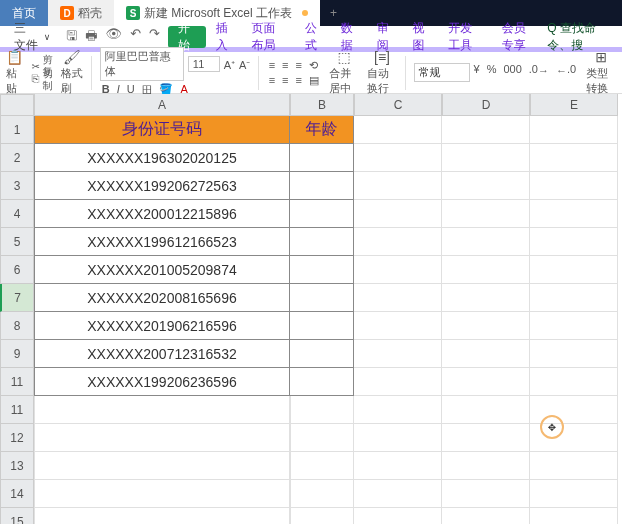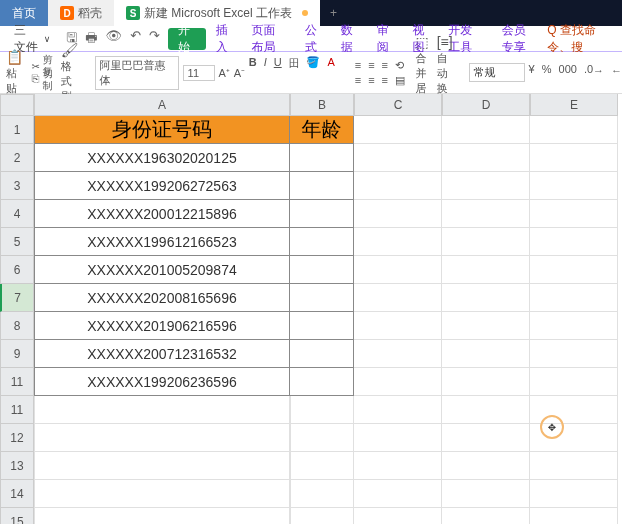--- a/index.html
+++ b/index.html
@@ -7,47 +7,47 @@
 .title-tabs{height:26px;background:#0f172a;display:flex;align-items:center}
 .tt{padding:0 12px;height:26px;display:flex;align-items:center;gap:4px;font-size:12px}
 .tt.home{background:#4a7ebb;color:#fff}
 .tt.dk{background:#f0f0f0;color:#555}
 .tt.excel{background:#fff;color:#555}
 .tt.add{color:#888;padding:0 10px;cursor:pointer}
 .ico{width:14px;height:14px;display:inline-flex;align-items:center;justify-content:center;font-size:10px}
 .ico-dk{background:#ff6a00;color:#fff;border-radius:2px;font-weight:bold}
 .ico-excel{background:#1e9e54;color:#fff;border-radius:2px;font-weight:bold}
 .dot{width:6px;height:6px;border-radius:50%;background:#ffb74d;margin-left:6px}
-.menu-tabs{height:26px;background:#fff;border-bottom:1px solid #c4b5fd;display:flex;align-items:center;padding:0 6px;gap:2px}
+.menu-tabs{height:26px;background:#fff;border-bottom:5px solid #c4b5fd;display:flex;align-items:center;padding:0 6px;gap:2px}
 .file-btn{padding:2px 8px;font-size:12px;display:flex;align-items:center;gap:3px;color:#444}
 .mt{padding:0 8px;font-size:12px;color:#6d28d9;height:22px;display:flex;align-items:center;cursor:pointer}
 .mt.active{background:#1e9e54;color:#fff;border-radius:3px;padding:0 10px}
 .tbicons{display:flex;gap:8px;padding:0 6px;color:#666}
 .tbicons span{font-size:13px}
-.search{margin-left:auto;color:#c2410c;font-size:12px;padding-right:6px}
+.search{margin-left:auto;color:#14532d;font-size:12px;padding-right:6px}
 .ribbon{height:42px;background:#fff;border-bottom:1px solid #ddd;display:flex;align-items:center;padding:2px 6px;gap:8px;position:relative}
 .rgroup{display:flex;flex-direction:column;align-items:center;gap:1px;font-size:11px;color:#555}
 .rgroup .ri{font-size:14px;color:#555}
 .rsep{width:1px;height:34px;background:#e0e0e0}
 .rrow{display:flex;align-items:center;gap:4px;font-size:11px;color:#555}
 .fontsel{border:1px solid #ccc;padding:1px 4px;font-size:11px;width:84px;background:#fff}
 .sizesel{border:1px solid #ccc;padding:1px 4px;font-size:11px;width:32px;background:#fff}
 .fmt-mini{display:flex;gap:3px;font-size:11px;color:#555}
 .fmt-mini span{padding:0 2px}
 .sheet{display:flex}
 .rownum-col{width:34px}
 .colhdr{height:22px;background:#e8eaec;border:1px solid #ccc;border-top:none;display:flex;align-items:center;justify-content:center;font-size:12px;color:#555;position:relative}
 .colhdr.row{height:28px;border-top:none}
 .colhdr.row.r7{background:#d4e8d4;border-left:2px solid #1e9e54}
 .hdrA{width:256px}.hdrB{width:64px}.hdrCDE{width:88px}
 .hdrrow{display:flex}
 .grid{}
 .row{display:flex;height:28px}
 .cell{border:1px solid #ccc;border-top:none;border-left:none;display:flex;align-items:center;justify-content:center;font-size:14px;color:#333;background:#fff}
-.cell.hdr{background:#f29322;color:#000000;font-size:20px;border:1px solid #888}
+.cell.hdr{background:#f29322;color:#4c1d95;font-size:16px;border:1px solid #888}
 .cell.A{width:256px;border:1px solid #888;border-top:none;font-family:Arial}
 .cell.B{width:64px;border:1px solid #888;border-top:none;border-left:none}
 .cell.C,.cell.D,.cell.E{width:88px;border:1px solid #e0e0e0;border-top:none;border-left:none}
 .cell.A.empty,.cell.B.empty{border:1px solid #e0e0e0;border-top:none;border-left:1px solid #e0e0e0}
 .cursor-ring{position:absolute;width:24px;height:24px;border:2px solid #f5b971;border-radius:50%;display:flex;align-items:center;justify-content:center;font-size:10px;color:#333;pointer-events:none}
 .corner{width:34px;height:22px;background:#e8eaec;border:1px solid #ccc}
 .clipstack{display:flex;flex-direction:column;gap:0;font-size:10px;color:#555}
 .clipstack div{display:flex;align-items:center;gap:3px;height:12px}
 </style>
 </head>
@@ -104,21 +104,21 @@
     <div>
         <span>⎘</span>
         <span>复制</span>
       </div>
   </div>
   <div class="rgroup">
     <span class="ri">🖌</span>
     <span>格式刷</span>
   </div>
   <div class="rsep"></div>
-  <div style="display:flex;flex-direction:row;gap:2px">
+  <div style="display:flex;flex-direction:column;gap:2px">
     <div class="rrow">
       <div class="fontsel">阿里巴巴普惠体</div>
       <div class="sizesel">11</div>
       <span>A⁺</span>
       <span>A⁻</span>
     </div>
     <div class="fmt-mini">
       <span style="font-weight:bold">B</span>
       <span style="font-style:italic">I</span>
       <span style="text-decoration:underline">U</span>

